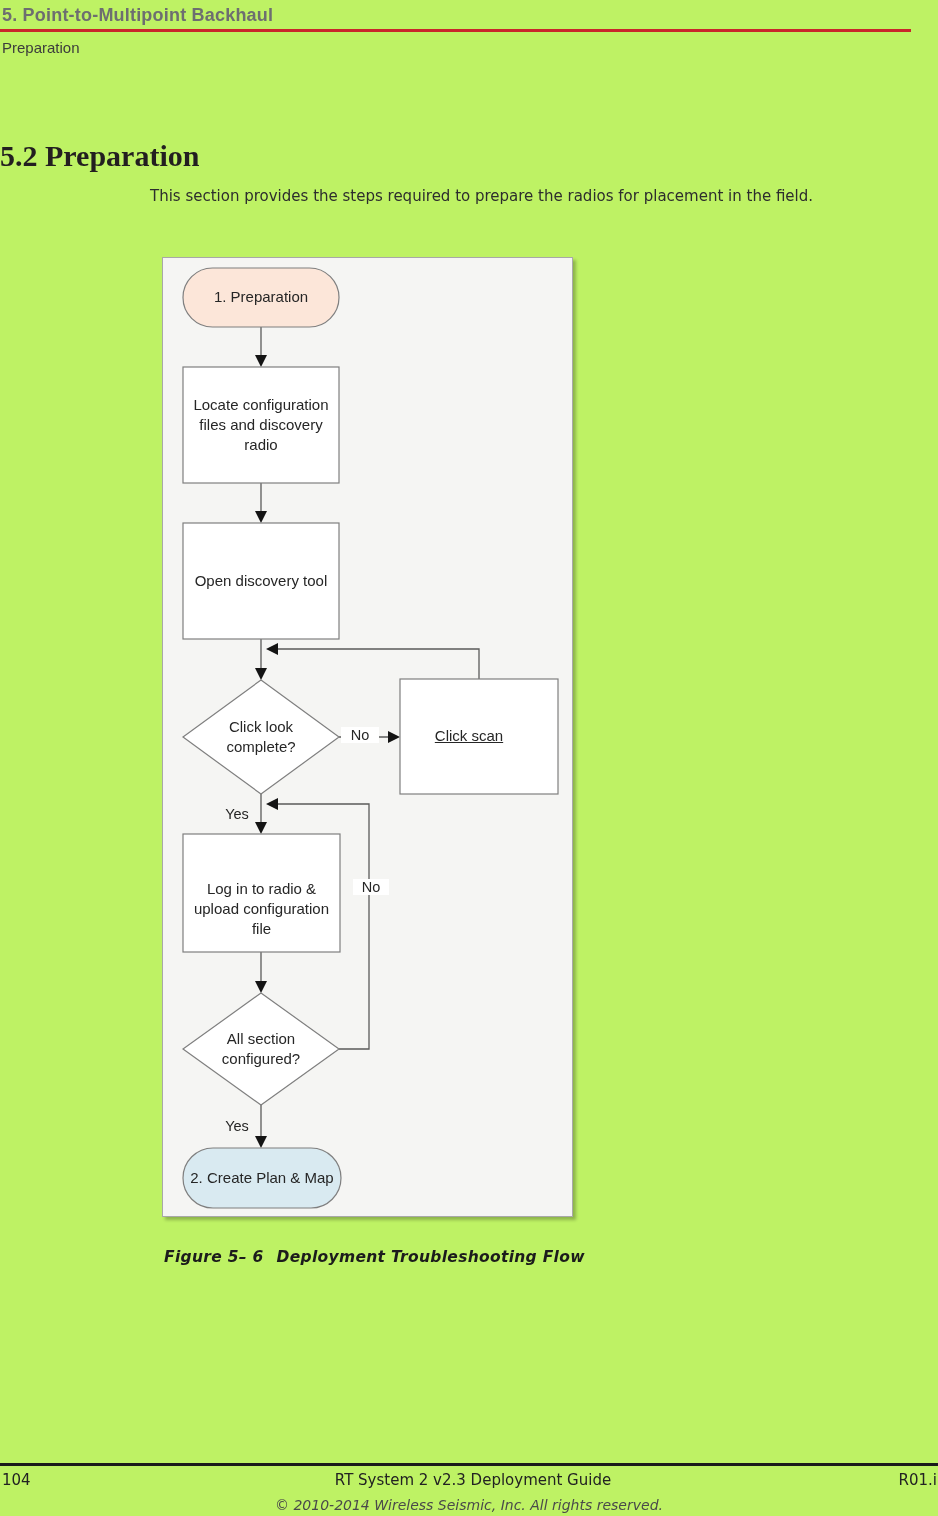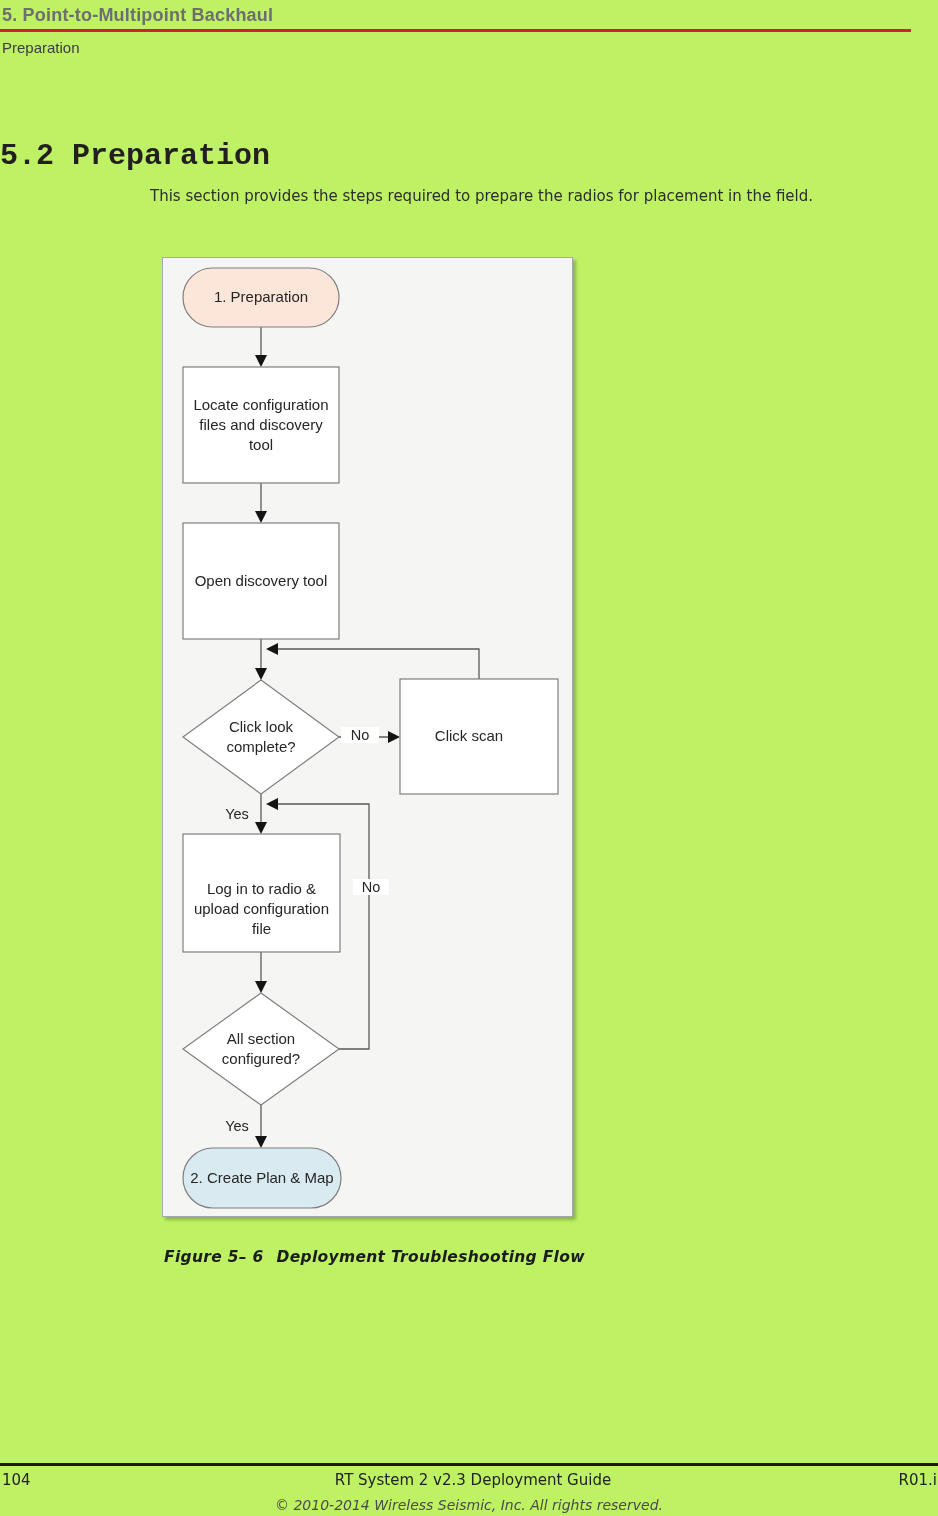--- a/index.html
+++ b/index.html
@@ -7,21 +7,21 @@
           font-family:"DejaVu Sans", sans-serif; }
 
   
   .chapter-title { position:absolute; left:2px; top:5px; font-family:"Liberation Sans",sans-serif;
                    font-weight:bold; font-size:18px; color:#6d6e70; letter-spacing:.2px; }
   .red-rule { position:absolute; left:0; top:29px; width:911px; height:3px; background:#c9252b; }
   .crumb { position:absolute; left:2px; top:39px; font-family:"Liberation Sans",sans-serif;
            font-size:15px; color:#3c3c3c; }
 
   
-  .h2 { position:absolute; left:0px; top:139px; margin:0; font-family:Liberation Mono, monospace;
+  .h2 { position:absolute; left:0px; top:139px; margin:0; font-family:Liberation Serif, serif;
         font-weight:bold; font-size:30px; color:#231f20; }
   .para { position:absolute; left:150px; top:187px; width:770px; margin:0;
           font-size:15px; color:#2d2d2d; line-height:1.3; }
 
   
   .flow-panel { position:absolute; left:162px; top:257px; width:409px; height:958px;
                 background:#f5f5f3; border:1px solid #a8a8a8;
                 box-shadow:3px 3px 3px rgba(0,0,0,0.25); }
   .flow-svg { position:absolute; left:0; top:0; }
   .shape { stroke:#7f7f7f; stroke-width:1.2; }
@@ -90,24 +90,24 @@
       <rect class="shape proc" x="20" y="109" width="156" height="116"></rect>
       <rect class="shape proc" x="20" y="265" width="156" height="116"></rect>
       <polygon class="shape proc" points="98,422 176,479 98,536 20,479"></polygon>
       <rect class="shape proc" x="237" y="421" width="158" height="115"></rect>
       <rect class="shape proc" x="20" y="576" width="157" height="118"></rect>
       <polygon class="shape proc" points="98,735 176,791 98,847 20,791"></polygon>
       <rect class="shape term-end" x="20" y="890" width="158" height="60" rx="30"></rect>
     </svg>
 
     <div class="node-label" style="left:20px; top:10px;  width:156px; height:59px;">1. Preparation</div>
-    <div class="node-label" style="left:24px; top:109px; width:148px; height:116px;">Locate configuration files and discovery tool</div>
+    <div class="node-label" style="left:24px; top:109px; width:148px; height:116px;">Locate configuration files and discovery radio</div>
     <div class="node-label" style="left:22px; top:265px; width:152px; height:116px;">Open discovery tool</div>
     <div class="node-label" style="left:35px; top:422px; width:126px; height:114px;">Click look complete?</div>
-    <div class="node-label" style="left:237px;top:421px; width:138px; height:115px;">Click scan</div>
+    <div class="node-label" style="left:237px;top:421px; width:138px; height:115px;text-decoration:underline;">Click scan</div>
     <div class="node-label" style="left:22px; top:576px; width:153px; height:150px;">Log in to radio &amp; upload configuration file</div>
     <div class="node-label" style="left:35px; top:735px; width:126px; height:112px;">All section configured?</div>
     <div class="node-label" style="left:20px; top:890px; width:158px; height:60px;">2. Create Plan &amp; Map</div>
 
     <div class="edge-label boxed" style="left:178px; top:469px; width:34px;">No</div>
     <div class="edge-label" style="left:52px;  top:548px; width:44px;">Yes</div>
     <div class="edge-label boxed" style="left:190px; top:621px; width:32px;">No</div>
     <div class="edge-label" style="left:52px;  top:860px; width:44px;">Yes</div>
   </div>
 

